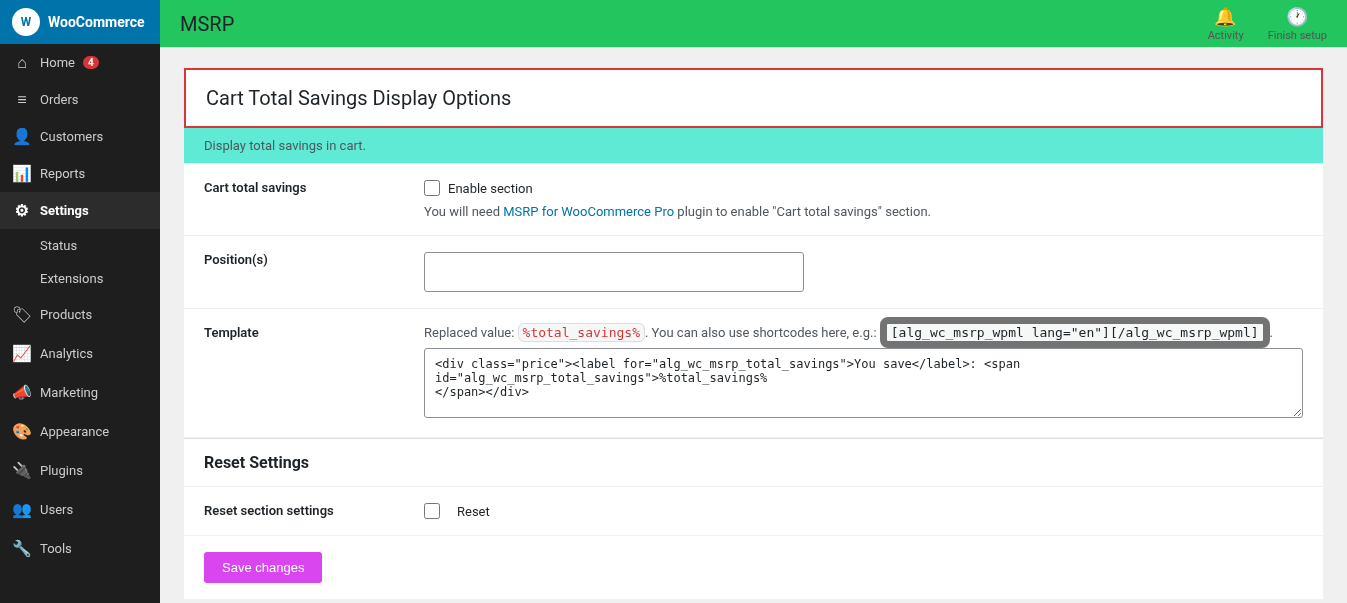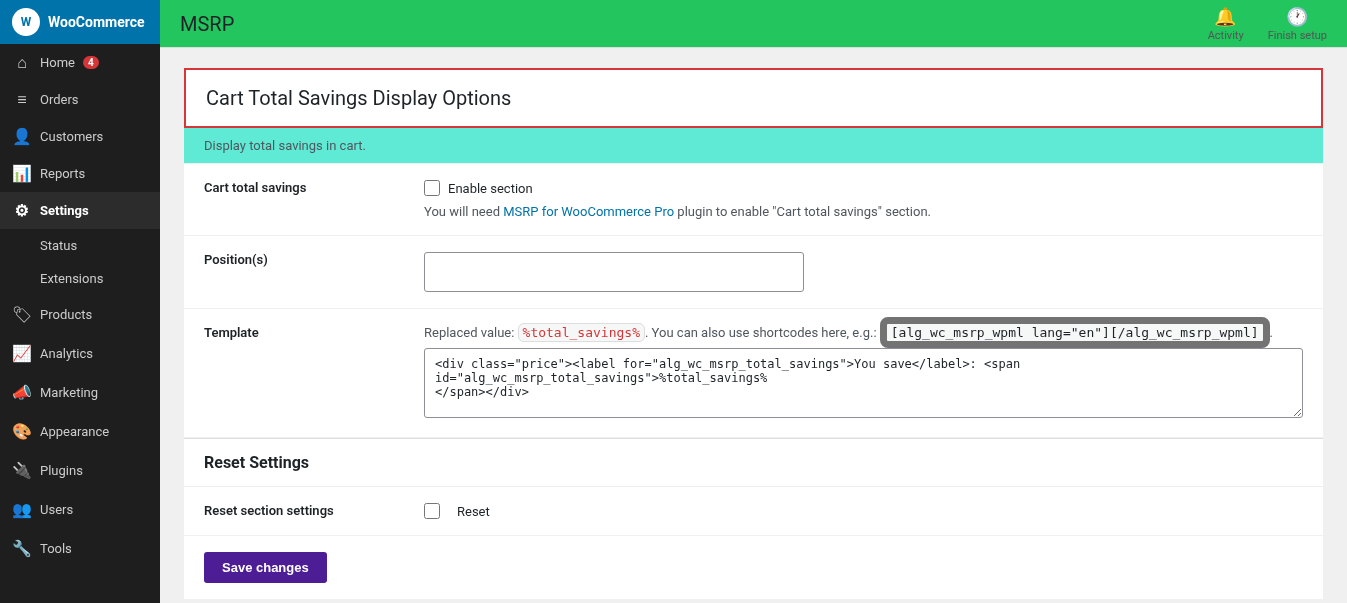--- a/index.html
+++ b/index.html
@@ -239,27 +239,27 @@
       padding: 14px 20px;
       font-size: 16px;
       font-weight: 700;
       color: #1d2327;
       background: #fff;
       border-top: 1px solid #ddd;
       border-bottom: 1px solid #eee;
     }
 
     .save-btn {
-      background: #4c1d95;
+      background: #d946ef;
       color: #fff;
       border: none;
       padding: 8px 18px;
       border-radius: 3px;
       font-size: 13px;
-      font-weight: 700;
+      font-weight: 400;
       cursor: pointer;
       display: inline-block;
     }
 
     .save-row {
       padding: 16px 20px;
       background: #fff;
     }
 
     .reset-row {

